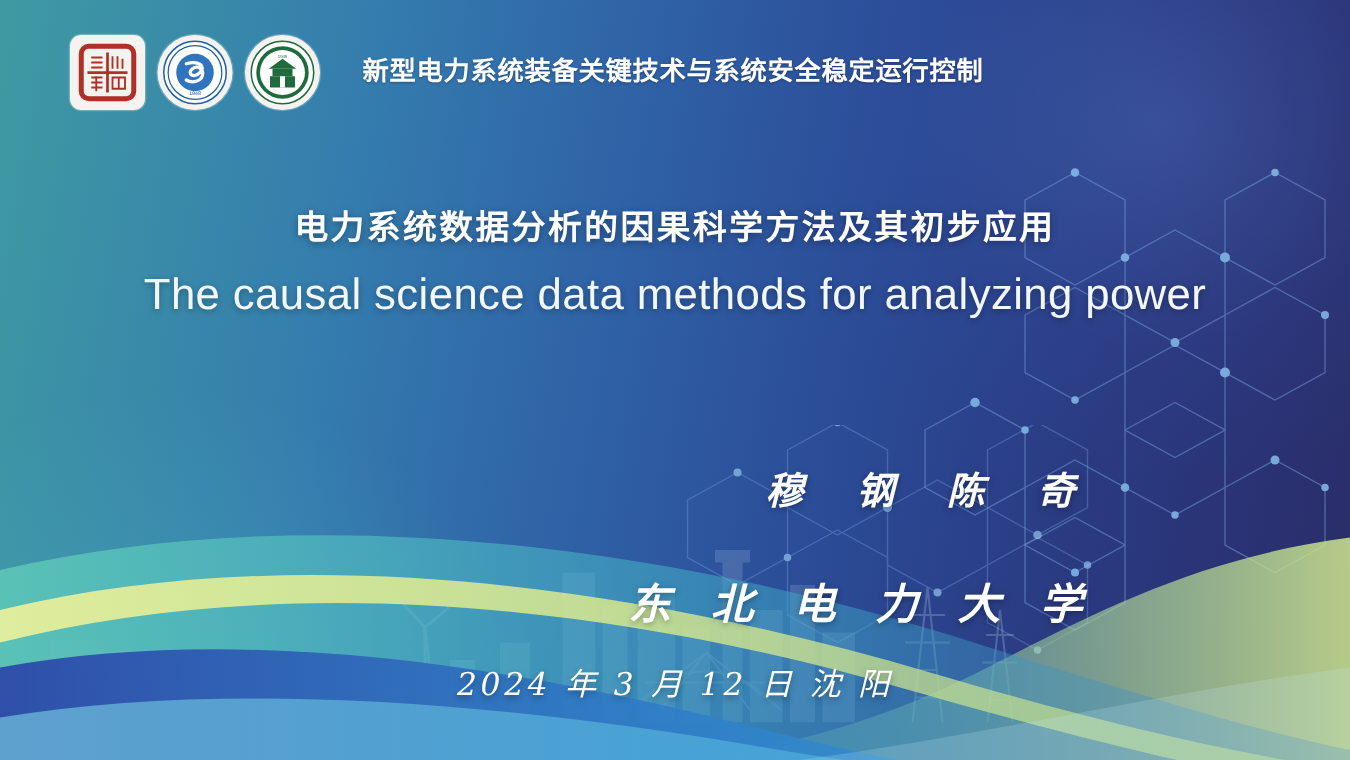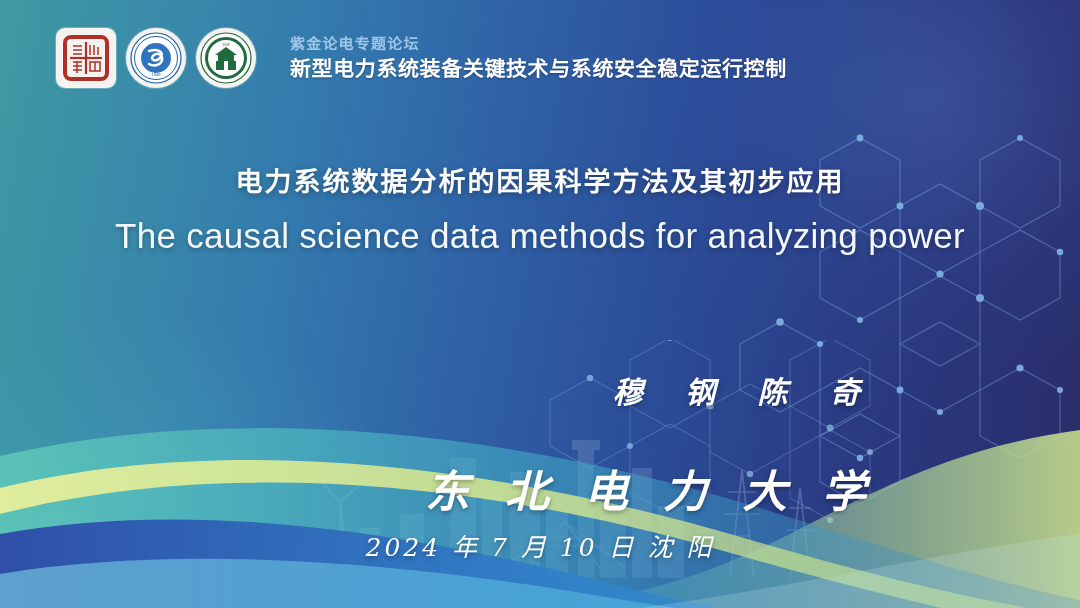--- a/index.html
+++ b/index.html
@@ -145,21 +145,21 @@
     font-weight: 700;
     font-style: italic;
     color: #ffffff;
     letter-spacing: 16px;
     text-indent: 16px;
     text-shadow: 0 2px 5px rgba(0,0,0,0.35);
     margin-bottom: 22px;
   }
   .affiliation {
     font-family: "DejaVu Serif", "Liberation Serif", serif;
-    font-size: 44px;
+    font-size: 34px;
     font-weight: 700;
     font-style: italic;
     color: #ffffff;
     letter-spacing: 10px;
     text-indent: 10px;
     text-shadow: 0 2px 5px rgba(0,0,0,0.35);
     margin-top: 44px;
   }
 
   .datebar {
@@ -386,33 +386,32 @@
             <rect x="19" y="24" width="16" height="6"></rect>
             <path d="M27,16 L38,24 L16,24 Z"></path>
             <rect x="25" y="30" width="4" height="9" fill="#ffffff"></rect>
           </g>
           <text x="27" y="15" font-size="3.4" fill="#1f6b3d" text-anchor="middle" font-family="'Liberation Sans',sans-serif">1949</text>
         </svg>
       </div>
     </div>
 
     <div class="header-text">
-      <div class="forum-label">紫金论电专题论坛</div>
       <div class="forum-theme">新型电力系统装备关键技术与系统安全稳定运行控制</div>
     </div>
   </div>
 
   <div class="title-block">
     <div class="title-cn">电力系统数据分析的因果科学方法及其初步应用</div>
     <div class="title-en">
       <div>The causal science data methods for analyzing power</div>
     </div>
   </div>
 
   <div class="author-block">
     <div class="authors">穆 钢   陈 奇</div>
     <div class="affiliation">东 北 电 力 大 学</div>
   </div>
 
-  <div class="datebar">2024 年 7 月 10 日    沈 阳</div>
+  <div class="datebar">2024 年 3 月 12 日    沈 阳</div>
 
 
 </div>
 
 </body></html>

